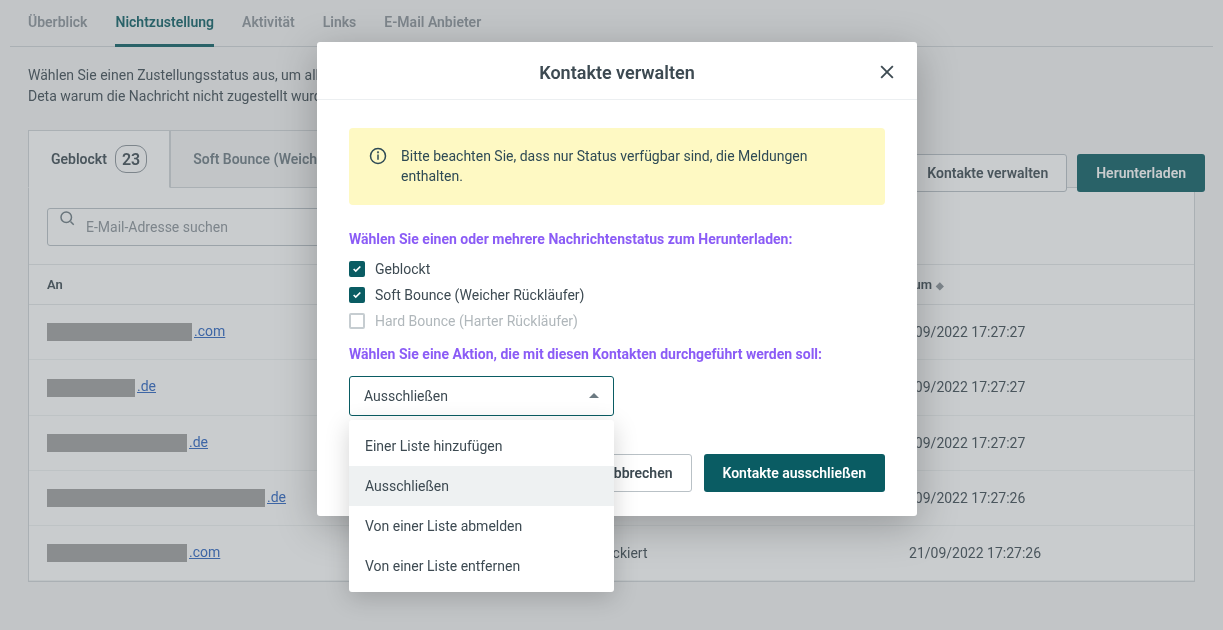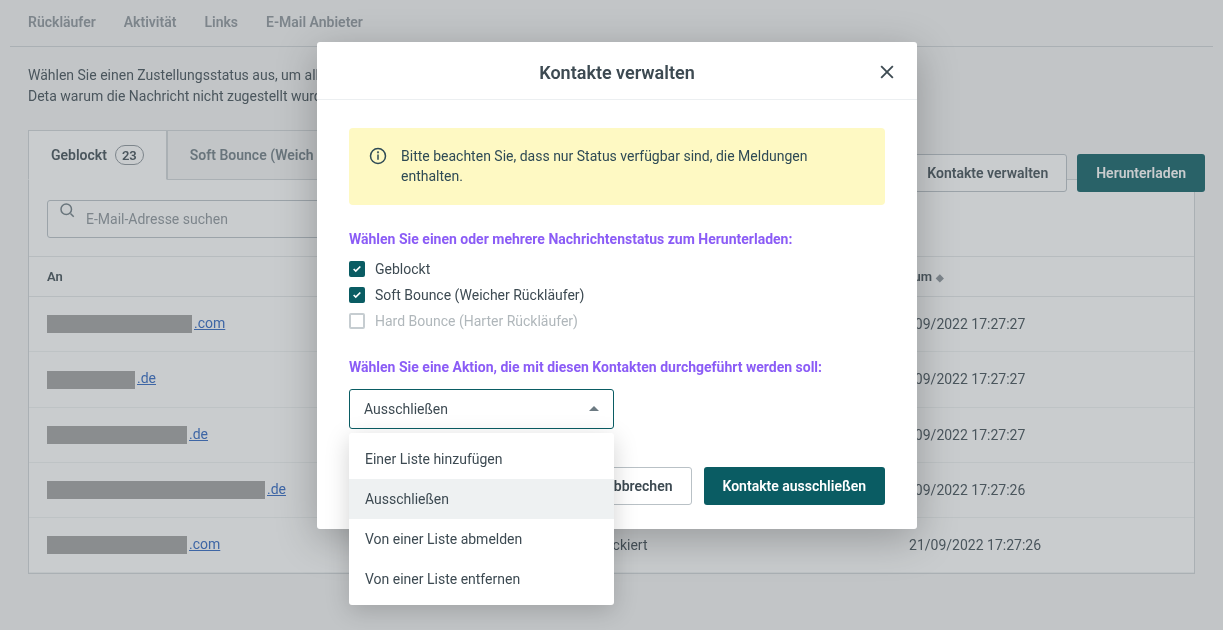--- a/index.html
+++ b/index.html
@@ -15,21 +15,21 @@
   .desc a { color: #3d4a52; text-decoration: underline; }
   
   .actions-row { position: absolute; right: 18px; top: 154px; display: flex; gap: 10px; }
   .btn { padding: 10px 18px; border-radius: 3px; font-weight: 600; font-size: 14px; cursor: pointer; border: 1px solid transparent; }
   .btn-outline { background: #fff; border-color: #b9c1c6; color: #3d4a52; }
   .btn-primary { background: #0a5c63; color: #fff; }
   
   .subtabs { display: flex; margin: 22px 18px 0 18px; }
   .subtab { padding: 14px 22px; border: 1px solid #d0d5d8; background: #f5f5f5; color: #6c7a82; font-weight: 600; cursor: pointer; position: relative; top: 1px; display: flex; align-items: center; gap: 8px; }
   .subtab.active { background: #fff; border-bottom-color: #fff; color: #3d4a52; }
-  .pill { display: inline-flex; align-items: center; justify-content: center; min-width: 28px; height: 20px; border: 1px solid #8a9299; border-radius: 11px; font-size: 13px; padding: 0 6px; color: #3d4a52; font-weight: 600; }
+  .pill { display: inline-flex; align-items: center; justify-content: center; min-width: 28px; height: 28px; border: 1px solid #8a9299; border-radius: 11px; font-size: 16px; padding: 0 6px; color: #3d4a52; font-weight: 600; }
   
   .panel { border: 1px solid #d0d5d8; background: #fff; margin: 0 18px; padding: 20px 0 0 0; }
   
   .search-wrap { margin: 0 18px 18px 18px; }
   .search { display: flex; align-items: flex-start; border: 1px solid #b9c1c6; border-radius: 3px; width: 300px; background: #fff; }
   .search svg { margin: 0 10px; flex: none; }
   .search input { border: none; outline: none; padding: 10px 8px 10px 0; font-size: 14px; width: 100%; background: transparent; color: #3d4a52; }
   .search input::placeholder { color: #8a9299; }
   
   table { width: 100%; border-collapse: collapse; }
@@ -65,21 +65,22 @@
   .dropdown .opt { padding: 12px 16px; cursor: pointer; color: #3d4a52; }
   .dropdown .opt.sel { background: #eef1f2; }
   
   .modal-foot { padding: 18px 32px 24px; display: flex; justify-content: flex-end; gap: 12px; }
 </style>
 </head>
 <body>
 
 <div class="page">
   <div class="tabs-nav" id="nav-tabs">
-      <div class="tab">Rückläufer</div>
+      <div class="tab">Überblick</div>
+      <div class="tab active">Nichtzustellung</div>
       <div class="tab">Aktivität</div>
       <div class="tab">Links</div>
       <div class="tab">E-Mail Anbieter</div>
     </div>
 
   <div class="desc">
     <span>Wählen Sie einen Zustellungsstatus aus, um alle diesem Status ein Fehler aufgetreten ist. Für nic unzustellbar zurückgesendet) erhalten Sie Deta warum die Nachricht nicht zugestellt wurde.</span>
     <a href="#">Erf</a>
   </div>
 
@@ -186,21 +187,21 @@
             </svg>
           </span>
           <span>Soft Bounce (Weicher Rückläufer)</span>
         </label>
         <label class="check disabled">
           <span class="cb unchecked"></span>
           <span>Hard Bounce (Harter Rückläufer)</span>
         </label>
       </div>
 
-    <div class="section-label" style="margin-top:30px">Wählen Sie eine Aktion, die mit diesen Kontakten durchgeführt werden soll:</div>
+    <div class="section-label" style="margin-top:17px">Wählen Sie eine Aktion, die mit diesen Kontakten durchgeführt werden soll:</div>
     <div class="select-wrap">
       <div class="select">
         <span>Ausschließen</span>
         <span class="caret"></span>
       </div>
       <div class="dropdown" id="dropdown">
           <div class="opt">Einer Liste hinzufügen</div>
           <div class="opt sel">Ausschließen</div>
           <div class="opt">Von einer Liste abmelden</div>
           <div class="opt">Von einer Liste entfernen</div>

